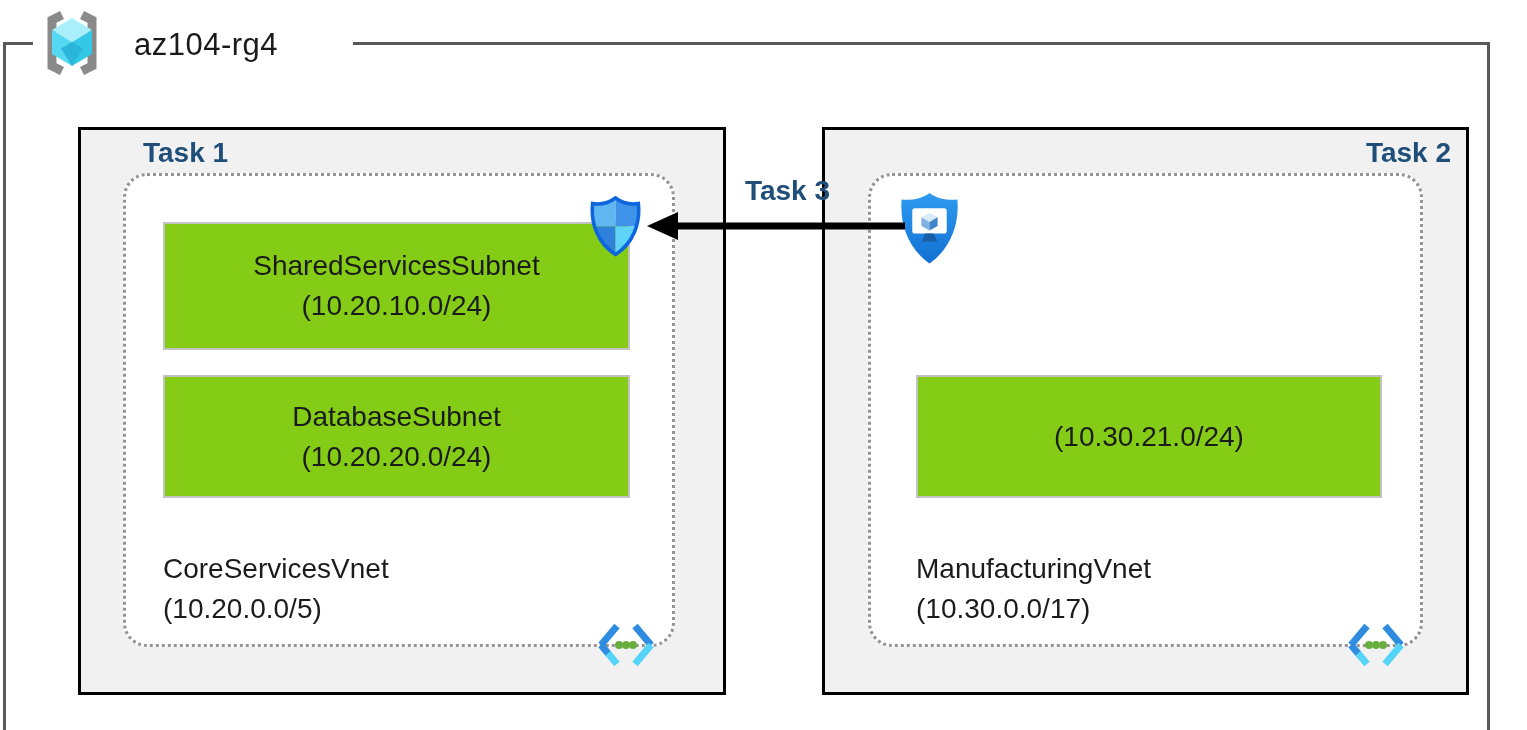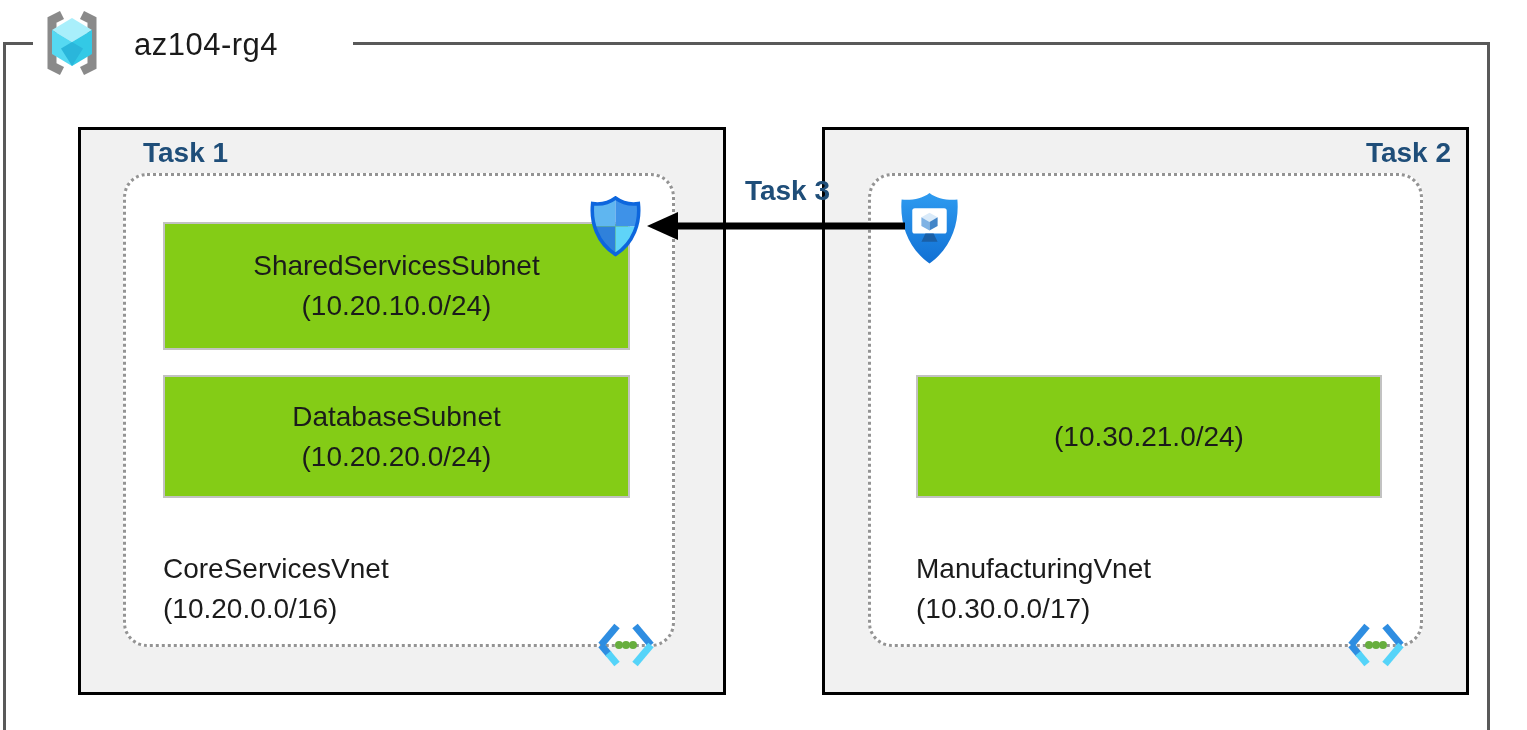--- a/index.html
+++ b/index.html
@@ -116,21 +116,21 @@
     <div>DatabaseSubnet</div>
     <div>(10.20.20.0/24)</div>
   </div>
 
   <div class="subnet sn-2b">
     <div>(10.30.21.0/24)</div>
   </div>
 
   <div class="vnet-label vl-1">
     <div>CoreServicesVnet</div>
-    <div>(10.20.0.0/16)</div>
+    <div>(10.20.0.0/5)</div>
   </div>
   <div class="vnet-label vl-2">
     <div>ManufacturingVnet</div>
     <div>(10.30.0.0/17)</div>
   </div>
 
   <svg class="vnet-glyph vg-1" viewBox="0 0 62 52">
     <path d="M22 7 L6 26" stroke="#2E8DE1" stroke-width="7" fill="none"></path>
     <path d="M6 26 L14 35.5" stroke="#2E8DE1" stroke-width="7" fill="none"></path>
     <path d="M13 34.3 L22 45" stroke="#55D4F9" stroke-width="7" fill="none"></path>

